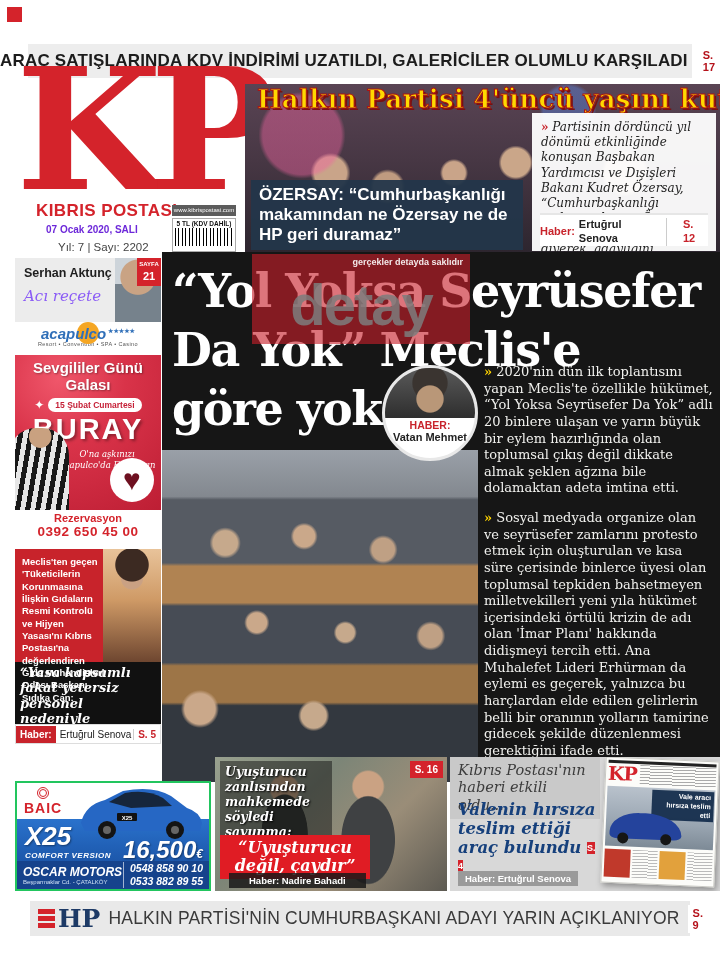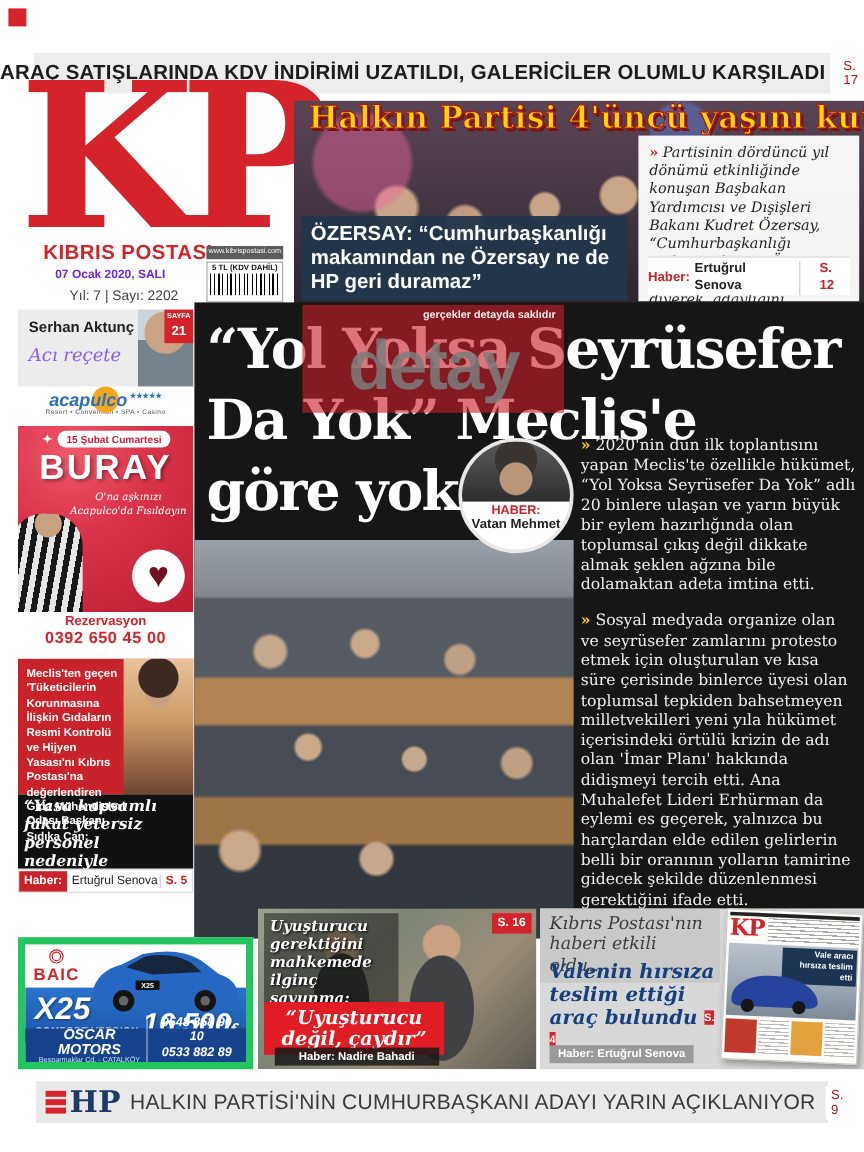--- a/index.html
+++ b/index.html
@@ -9,21 +9,21 @@
     font-family:"Liberation Sans", sans-serif; overflow:hidden;
   }
 
   
   .corner-mark { position:absolute; left:7px; top:7px; width:15px; height:15px; background:#d4232b; }
   .top-strip {
     position:absolute; left:28px; top:44px; width:664px; height:34px; background:#ededed;
     display:flex; align-items:center; justify-content:center; gap:10px;
   }
   .top-headline { font-weight:bold; font-size:17px; color:#1c1c1c; letter-spacing:.2px; white-space:nowrap; }
-  .page-badge { background:#fff; color:#b5121b; font-weight:normal; font-size:11px; padding:2px 5px; }
+  .page-badge { background:#fff; color:#b5121b; font-weight:bold; font-size:11px; padding:2px 5px; }
 
   
   .kp-logo {
     position:absolute; left:16px; top:46px; font-family:"DejaVu Serif", serif; font-weight:bold;
     font-size:168px; line-height:1; color:#d4232b; letter-spacing:-12px;
   }
   .kp-name { position:absolute; left:36px; top:201px; color:#d4232b; font-weight:bold; font-size:17px; letter-spacing:.4px; }
   .kp-date { position:absolute; left:46px; top:224px; font-weight:bold; font-size:10px; color:#6d28d9; }
   .kp-issue { position:absolute; left:58px; top:241px; font-size:11.5px; color:#444; }
   .kp-web {
@@ -168,35 +168,35 @@
       radial-gradient(circle at 48% 80%, #c6a98c 0 4%, transparent 5%),
       linear-gradient(180deg, #9aa0a8 0%, #83888f 14%, #565b63 15%, #565b63 34%, #b08352 35%, #b08352 46%, #474c55 47%, #474c55 64%, #9d7547 65%, #9d7547 76%, #33383f 77%, #33383f 100%);
   }
   .body-col { position:absolute; left:322px; top:112px; width:230px; }
   .body-col p {
     color:#f1f1ee; font-family:"DejaVu Serif", serif; font-size:13px; line-height:1.28; margin-bottom:13px;
   }
   .bullet-yellow { color:#ffd400; font-weight:bold; }
 
   
-  .baic-ad { position:absolute; left:15px; top:781px; width:196px; height:110px; background:#fff; border:6px solid #22c55e; overflow:hidden; }
+  .baic-ad { position:absolute; left:15px; top:781px; width:196px; height:110px; background:#fff; border:2px solid #22c55e; overflow:hidden; }
   .baic-brand { position:absolute; left:7px; top:4px; color:#d4232b; font-weight:bold; font-size:14px; letter-spacing:1px; }
   .baic-emblem { display:block; margin:0 auto 1px auto; width:12px; height:12px; border:3px double #d4232b; border-radius:50%; }
   .baic-car { position:absolute; right:2px; top:-2px; width:134px; height:60px; z-index:3; }
   .baic-blue {
     position:absolute; left:0; top:36px; width:100%; height:46px;
     background:linear-gradient(180deg,#2a72cc,#1b55a8);
   }
   .baic-model { position:absolute; left:8px; top:2px; color:#fff; font-weight:bold; font-style:italic; font-size:26px; text-shadow:1px 1px 2px rgba(0,0,0,.4); }
   .baic-version { position:absolute; left:8px; top:32px; color:#fff; font-weight:bold; font-style:italic; font-size:8px; letter-spacing:.5px; }
   .baic-price { position:absolute; right:6px; bottom:1px; color:#fff; font-weight:bold; font-style:italic; font-size:24px; text-shadow:1px 1px 2px rgba(0,0,0,.4); }
   .baic-cur { font-size:12px; }
   .baic-dealer-row {
     position:absolute; left:0; bottom:0; width:100%; height:28px; background:#16438c; color:#fff;
-    display:flex; align-items:center; justify-content:space-between; padding:0 6px;text-align:center;
+    display:flex; align-items:center; justify-content:space-between; padding:0 6px;
   }
   .baic-dealer { font-weight:bold; font-style:italic; font-size:12px; line-height:1; }
   .baic-address { font-size:6px; color:#cfe0f5; margin-top:1px; }
   .baic-phones { border-left:1px solid rgba(255,255,255,.6); padding-left:6px; font-weight:bold; font-style:italic; font-size:10.5px; line-height:1.2; }
 
   
   .drug-story { position:absolute; left:215px; top:757px; width:232px; height:134px; overflow:hidden; }
   .drug-photo {
     position:absolute; inset:0;
     background:
@@ -310,20 +310,21 @@
       <div class="col-badge"><span>SAYFA</span><b>21</b></div>
     </div>
   </div>
 
   <div class="acapulco-strip">
     <div class="acapulco-logo"><i class="acapulco-sun"></i><span>acapulco</span><em class="acapulco-stars">★★★★★</em></div>
     <div class="acapulco-tagline">Resort • Convention • SPA • Casino</div>
   </div>
 
   <div class="buray-ad">
+    <div class="buray-title">Sevgililer Günü Galası</div>
     <div class="buray-pill-row">
       <span class="buray-star">✦</span>
       <span class="buray-pill">15 Şubat Cumartesi</span>
     </div>
     <div class="buray-artist">BURAY</div>
     <div class="buray-script">
       <div>O'na aşkınızı</div>
       <div>Acapulco'da Fısıldayın</div>
     </div>
     <div class="buray-singer"></div>
@@ -393,21 +394,21 @@
       <div class="baic-phones">
         <div>0548 858 90 10</div>
         <div>0533 882 89 55</div>
       </div>
     </div>
   </div>
 
   <div class="drug-story">
     <div class="drug-photo"></div>
     <span class="page-badge-red s16">S. 16</span>
-    <div class="drug-intro">Uyuşturucu gerektiğini mahkemede ilginç savunma:</div>
+    <div class="drug-intro">Uyuşturucu zanlısından mahkemede söyledi savunma:</div>
     <div class="drug-quote">“Uyuşturucu değil, çaydır”</div>
     <div class="drug-byline">Haber: Nadire Bahadi</div>
   </div>
 
   <div class="vale-story">
     <div class="vale-kicker">Kıbrıs Postası'nın haberi etkili oldu...</div>
     <div class="vale-headline"><span>Valenin hırsıza teslim ettiği araç bulundu</span> <span class="page-badge-red s4">S. 4</span></div>
     <div class="vale-byline">Haber: Ertuğrul Senova</div>
     <div class="clipping">
       <div class="clip-head">

